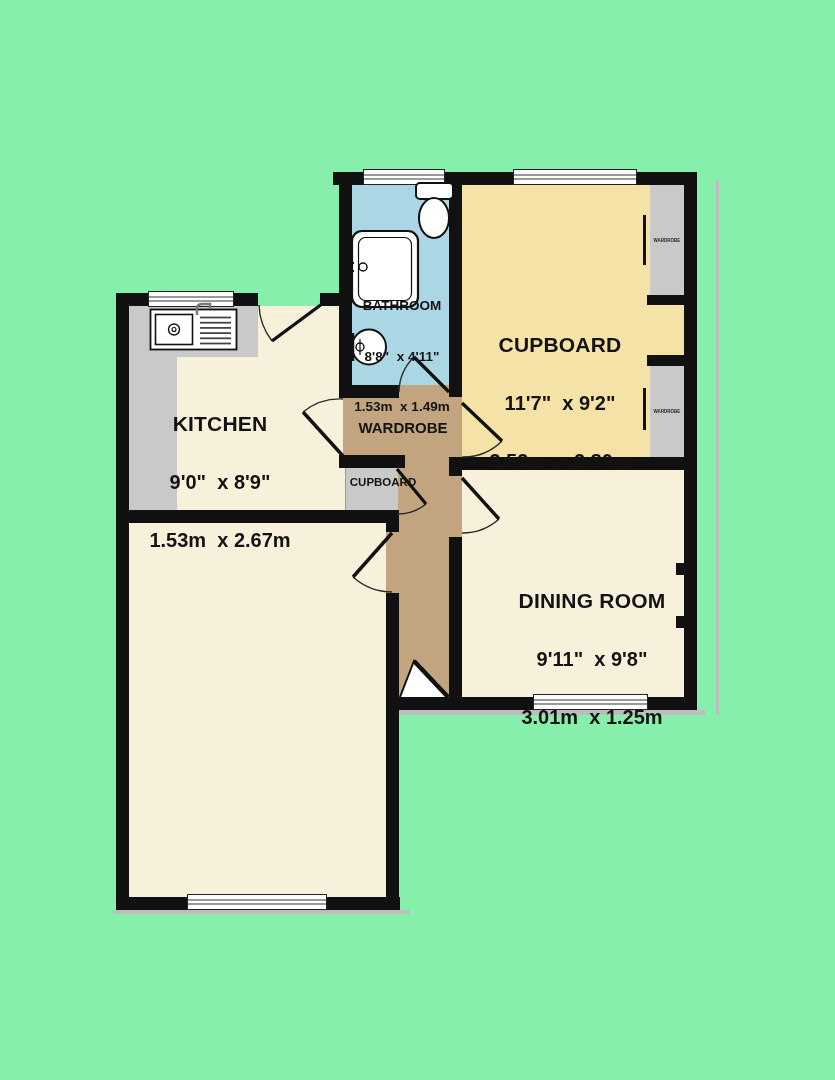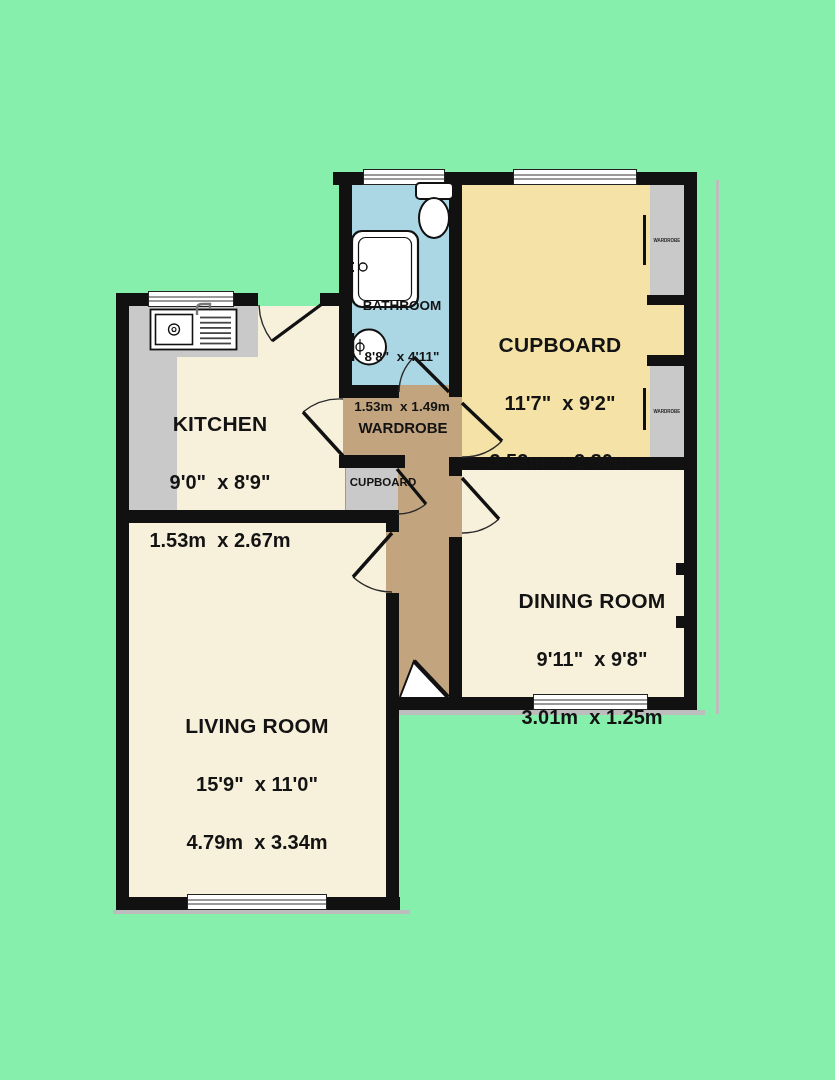--- a/index.html
+++ b/index.html
@@ -197,22 +197,17 @@
   <div class="single hallway-label" style="left:403px;top:419px;">WARDROBE</div>
 
   <div class="single cupboard-label" style="left:383px;top:476px;">CUPBOARD</div>
 
   <div class="room-label lg" style="left:592px;top:553px;">
     <div class="rname">DINING ROOM</div>
     <div class="rdim">9'11"  x 9'8"</div>
     <div class="rdim">3.01m  x 1.25m</div>
   </div>
 
-  <div class="room-label lg" style="left:257px;top:678px;">
-    <div class="rname">LIVING ROOM</div>
-    <div class="rdim">15'9"  x 11'0"</div>
-    <div class="rdim">4.79m  x 3.34m</div>
-  </div>
 
   <div class="wr-label" style="left:667px;top:240px;">WARDROBE</div>
   <div class="wr-label" style="left:667px;top:411px;">WARDROBE</div>
 
 </div>
 
 </body></html>

